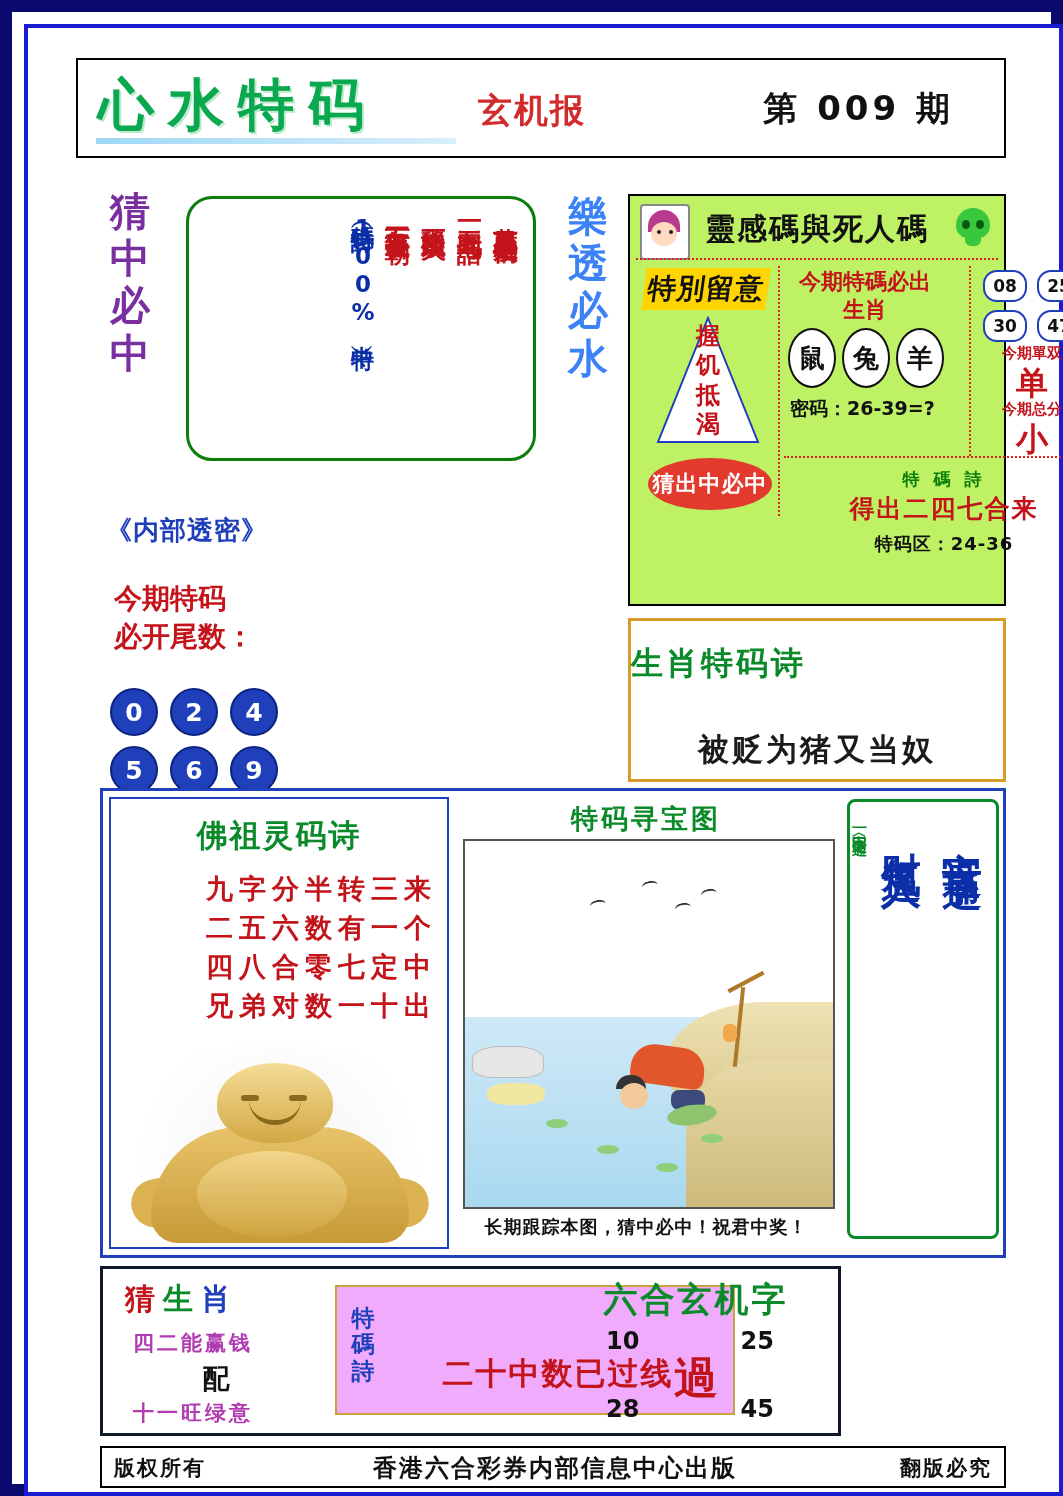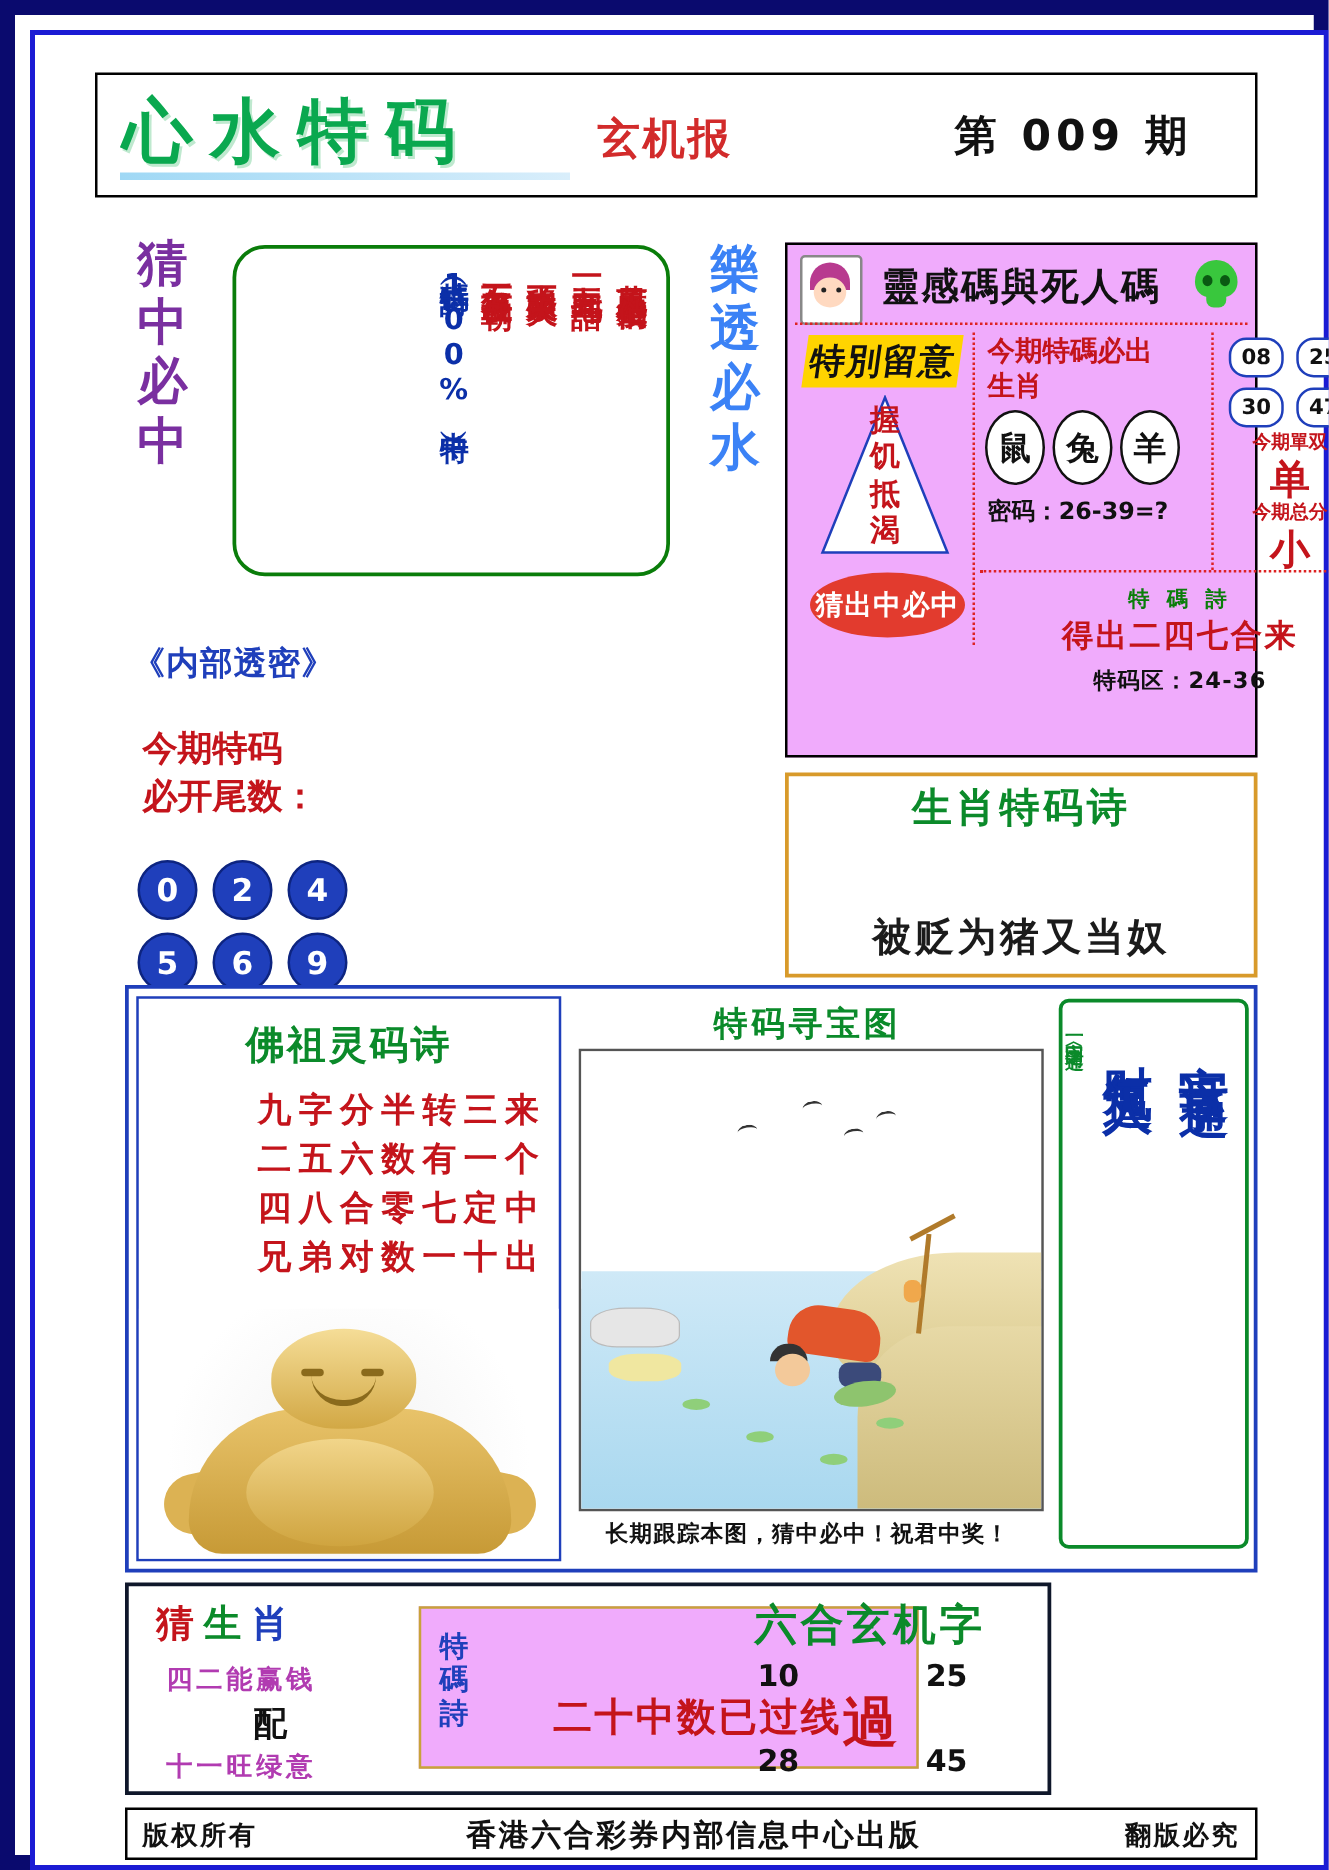--- a/index.html
+++ b/index.html
@@ -101,21 +101,21 @@
   .ball{
     width:44px;height:44px;border-radius:50%;
     background:#1f3fbb;color:#fff;
     font-size:25px;font-weight:bold;
     display:flex;align-items:center;justify-content:center;
     border:2px solid #0d2480;
   }
   
   .rtop{
     position:absolute;left:600px;top:166px;width:378px;height:412px;
-    border:2px solid #000;background:#f0abfc;box-sizing:border-box;
+    border:2px solid #000;background:#bef264;box-sizing:border-box;
   }
   .rtop-title{
     position:absolute;left:0;top:4px;width:100%;height:58px;
     display:flex;align-items:center;justify-content:center;
     font-size:30px;font-weight:bold;color:#111;letter-spacing:2px;
   }
   .face{
     position:absolute;left:10px;top:8px;width:46px;height:52px;
     border:2px solid #888;border-radius:4px;background:#fff;
   }
@@ -153,20 +153,21 @@
   .oval{
     position:absolute;left:10px;top:192px;width:124px;height:52px;
     border-radius:50%;
     background:#e23b2e;
     display:flex;align-items:center;justify-content:center;
     color:#fff;font-size:22px;font-weight:bold;letter-spacing:1px;
   }
   .cellB{
     position:absolute;left:148px;top:6px;width:185px;height:190px;
     border-right:2px dotted #d22;
+    text-align:center;
   }
   .jqtm{
     position:absolute;left:6px;top:2px;width:150px;
     font-size:22px;font-weight:bold;color:#c4141b;line-height:1.25;
   }
   .zodiacs{
     position:absolute;left:4px;top:62px;display:flex;gap:6px;
   }
   .zo{
     width:44px;height:56px;border:2px solid #111;border-radius:50%;
@@ -219,21 +220,21 @@
   }
   .hline-b{
     position:absolute;left:148px;top:196px;width:320px;border-top:2px dotted #d22;
   }
   
   .sxbox{
     position:absolute;left:600px;top:590px;width:378px;height:164px;
     border:3px solid #d89a2a;background:#fff;box-sizing:border-box;
   }
   .sx-title{
-    position:absolute;left:0;top:4px;width:100%;text-align:center;
+    position:absolute;left:0;top:21px;width:100%;text-align:left;
     font-size:32px;font-weight:bold;color:#0b8a2a;letter-spacing:3px;
   }
   .sx-l1,.sx-l2{
     position:absolute;left:0;width:100%;text-align:center;
     font-size:31px;font-weight:bold;color:#1b1b1b;letter-spacing:3px;
   }
   .sx-l1{top:62px;} .sx-l2{top:108px;}
   
   .midbox{
     position:absolute;left:72px;top:760px;width:906px;height:470px;

